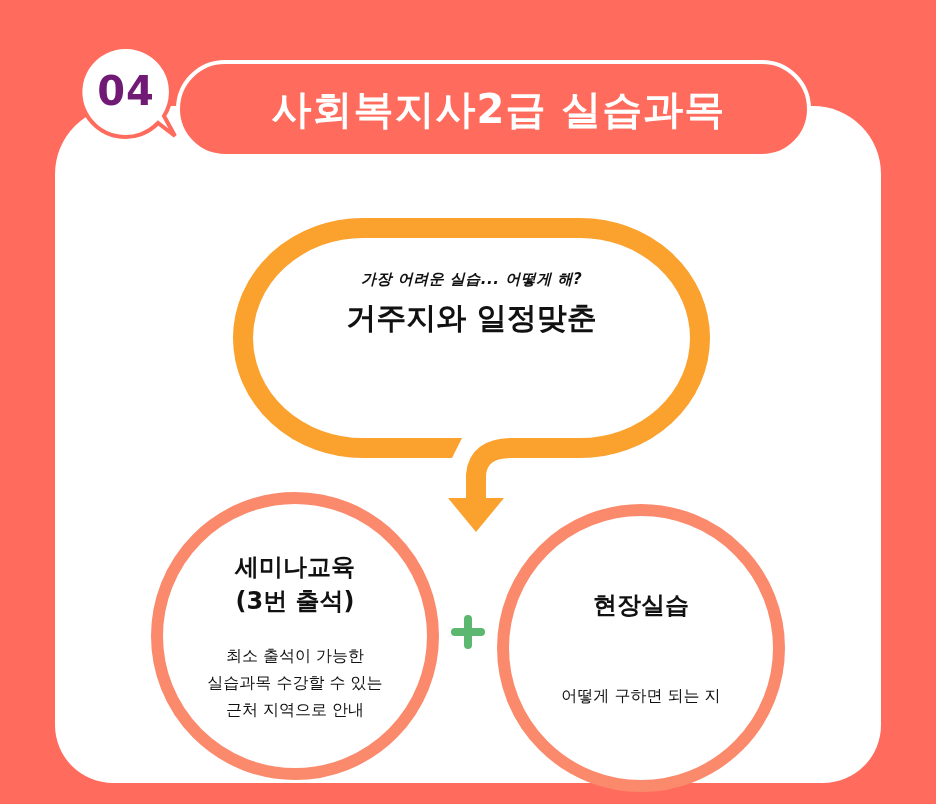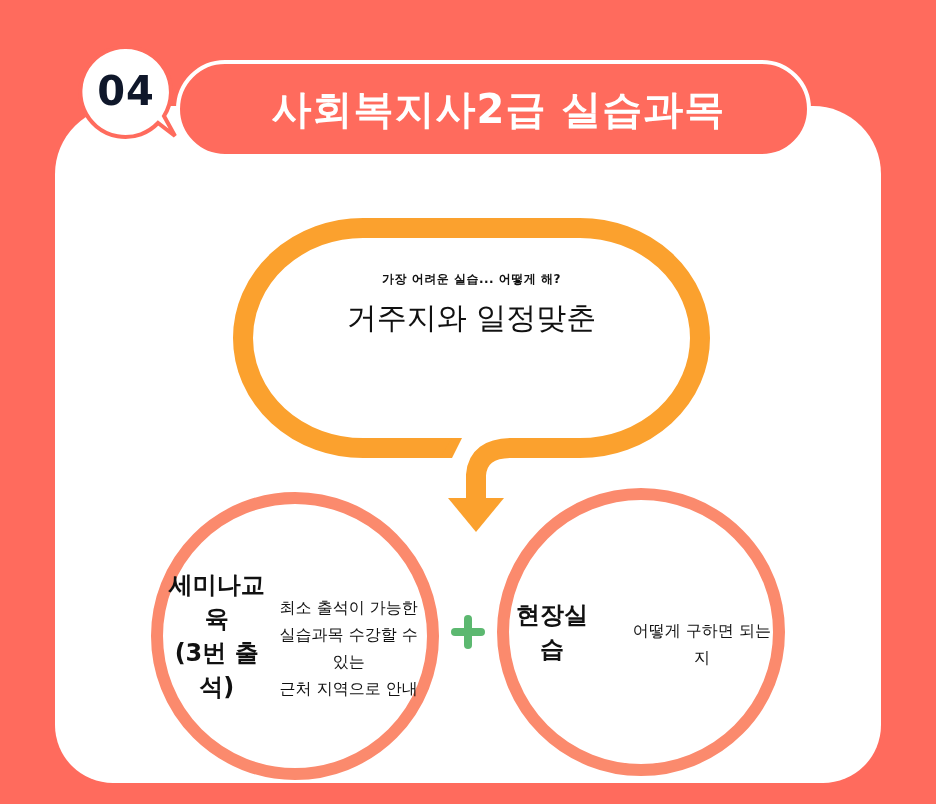--- a/index.html
+++ b/index.html
@@ -25,38 +25,38 @@
     box-sizing: content-box;
   }
   .header-title {
     color: #ffffff; font-weight: bold; font-size: 40px;
     letter-spacing: 1px; margin-left: 10px;
   }
   .badge-wrap { position: absolute; left: 78px; top: 46px; width: 110px; height: 100px; }
   .badge-wrap svg { position: absolute; left: 0; top: 0; }
   .badge-text {
     position: absolute; left: 8px; top: 22px; width: 80px; text-align: center;
-    color: #0f172a; font-weight: bold; font-size: 40px; letter-spacing: 1px;
+    color: #701a75; font-weight: bold; font-size: 40px; letter-spacing: 1px;
   }
   .loop-svg { position: absolute; left: 0; top: 0; }
   .loop-text {
     position: absolute; left: 233px; top: 268px; width: 477px; text-align: center;
     color: #111;
   }
-  .loop-sub { font-size: 12px; font-weight: bold; letter-spacing: 0.5px; line-height: 22px; }
-  .loop-main { font-size: 30px; font-weight: normal; line-height: 44px; margin-top: 6px; }
+  .loop-sub { font-size: 15px; font-weight: bold; letter-spacing: 0.5px; line-height: 22px; font-style: italic; }
+  .loop-main { font-size: 30px; font-weight: bold; line-height: 44px; margin-top: 6px; }
   .circle {
     position: absolute; width: 264px; height: 264px;
     border: 12px solid #fb8a6d; border-radius: 50%;
     background: #fff;
-    display: flex; align-items: center; justify-content: center;
+    display: flex; flex-direction: column; align-items: center; justify-content: center;
     text-align: center; color: #111;
   }
   .circle.left { left: 151px; top: 492px; }
-  .circle.right { left: 497px; top: 488px; gap: 36px; }
+  .circle.right { left: 497px; top: 504px; gap: 36px; }
   .circle-title { font-size: 24px; font-weight: bold; line-height: 34px; }
   .circle-desc { font-size: 16px; line-height: 27px; margin-top: 24px; }
   .plus { position: absolute; left: 451px; top: 615px; width: 34px; height: 34px; }
   .plus .h, .plus .v { position: absolute; background: #5cb870; border-radius: 4px; }
   .plus .h { left: 0; top: 13px; width: 34px; height: 8px; }
   .plus .v { left: 13px; top: 0; width: 8px; height: 34px; }
 </style>
 </head>
 <body>
 

